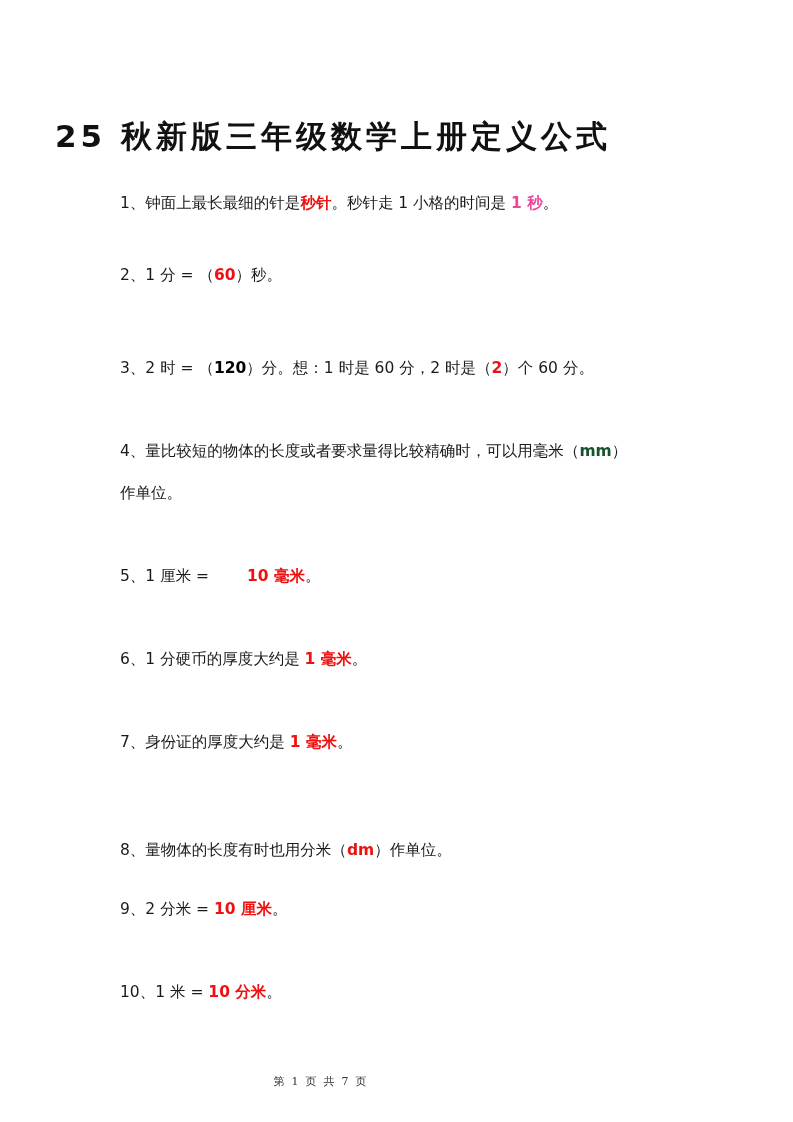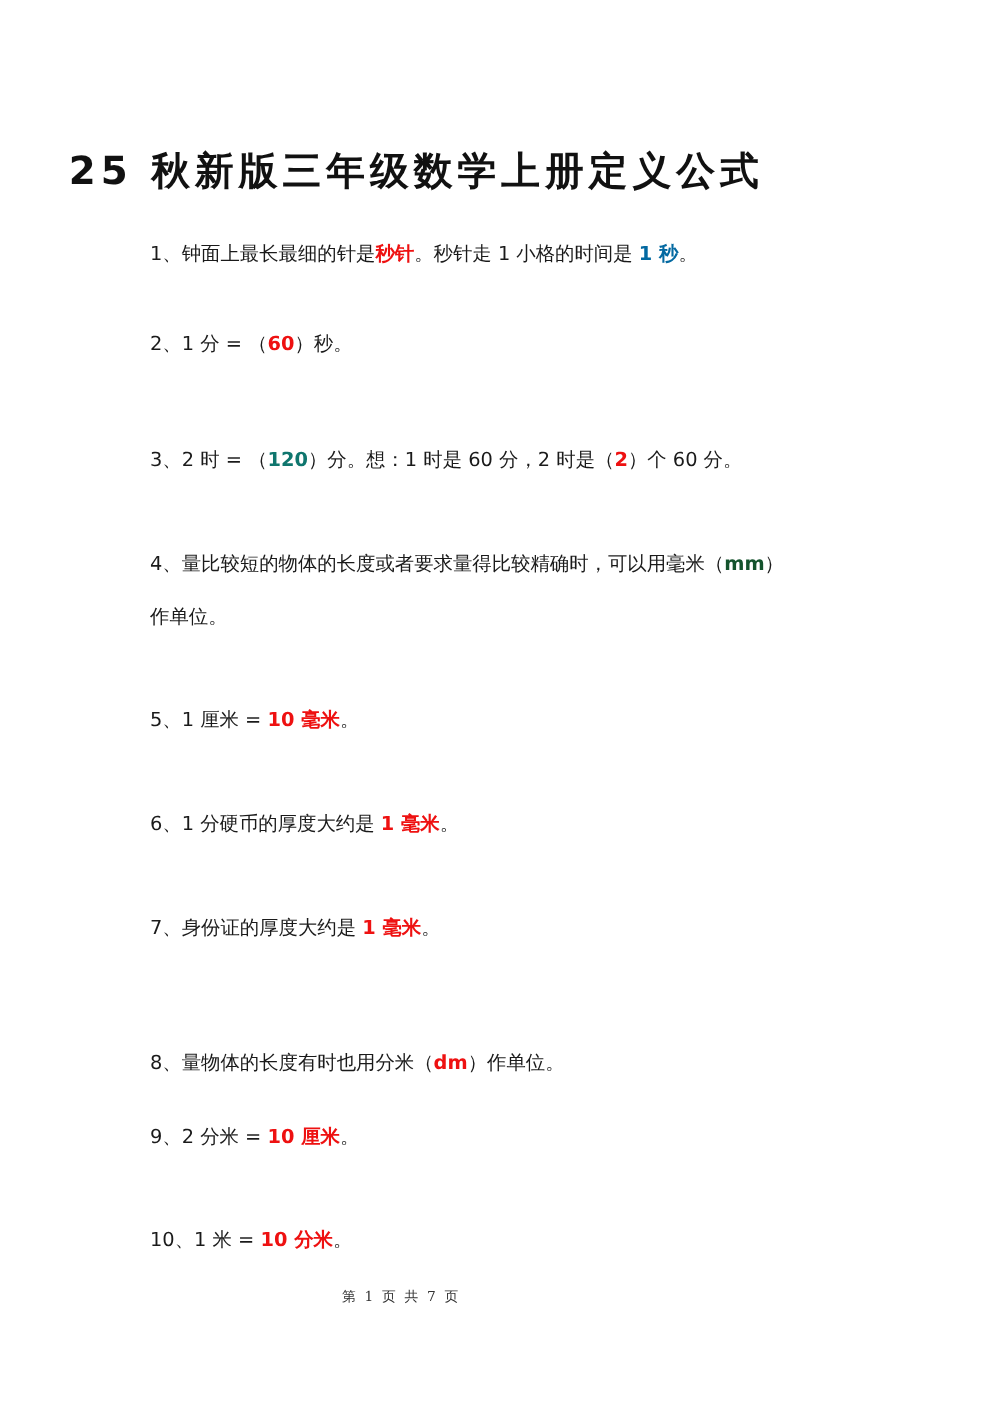--- a/index.html
+++ b/index.html
@@ -2,36 +2,36 @@
 <html><head>
 <meta charset="utf-8">
 <style>
   html, body { margin: 0; padding: 0; background: #ffffff; }
   body { width: 793px; height: 1122px; position: relative; overflow: hidden;
          font-family: "DejaVu Sans", "Liberation Sans", sans-serif; color: #1a1a1a; }
   .title { position: absolute; left: 0; top: 116px; width: 666px; text-align: center;
            font-size: 31px; font-weight: bold; letter-spacing: 4px; color: #111; }
   .item { position: absolute; left: 120px; font-size: 15.5px; line-height: 20px; white-space: nowrap; }
   .red { color: #ee1111; font-weight: bold; }
-  .footer { position: absolute; top: 1030px; left: 0; width: 641px; text-align: center;
+  .footer { position: absolute; top: 1074px; left: 0; width: 641px; text-align: center;
             font-family: "DejaVu Serif", "Liberation Serif", serif; font-size: 11px; color: #333; letter-spacing: 1px; }
   .footer span { margin: 0 3px; }
 </style>
 </head>
 <body>
 
 <div>
   <div class="title">25 秋新版三年级数学上册定义公式</div>
 
-  <div class="item" style="top:193px;"><span>1、钟面上最长最细的针是</span><span class="red" style="color: rgb(238, 17, 17);">秒针</span><span>。秒针走 1 小格的时间是 </span><span class="red" style="color: #0369a1;">1 秒</span><span>。</span></div>
+  <div class="item" style="top:193px;"><span>1、钟面上最长最细的针是</span><span class="red" style="color: rgb(238, 17, 17);">秒针</span><span>。秒针走 1 小格的时间是 </span><span class="red" style="color: #ec4899;">1 秒</span><span>。</span></div>
   <div class="item" style="top:265px;"><span>2、1 分 = （</span><span class="red" style="color: rgb(238, 17, 17);">60</span><span>）秒。</span></div>
-  <div class="item" style="top:358px;"><span>3、2 时 = （</span><span class="red" style="color: #0f766e;">120</span><span>）分。想：1 时是 60 分，2 时是（</span><span class="red" style="color: rgb(238, 17, 17);">2</span><span>）个 60 分。</span></div>
+  <div class="item" style="top:358px;"><span>3、2 时 = （</span><span class="red" style="color: #000000;">120</span><span>）分。想：1 时是 60 分，2 时是（</span><span class="red" style="color: rgb(238, 17, 17);">2</span><span>）个 60 分。</span></div>
   <div class="item" style="top:441px;"><span>4、量比较短的物体的长度或者要求量得比较精确时，可以用毫米（</span><span class="red" style="color: #14532d;">mm</span><span>）</span></div>
   <div class="item" style="top:483px;">作单位。</div>
-  <div class="item" style="top:566px;"><span>5、1 厘米 = </span><span class="red" style="color: rgb(238, 17, 17);">10 毫米</span><span>。</span></div>
+  <div class="item" style="top:566px;"><span>5、1 厘米 = </span><span class="red" style="color: rgb(238, 17, 17); margin-left: 33px;">10 毫米</span><span>。</span></div>
   <div class="item" style="top:649px;"><span>6、1 分硬币的厚度大约是 </span><span class="red" style="color: rgb(238, 17, 17);">1 毫米</span><span>。</span></div>
   <div class="item" style="top:732px;"><span>7、身份证的厚度大约是 </span><span class="red" style="color: rgb(238, 17, 17);">1 毫米</span><span>。</span></div>
   <div class="item" style="top:840px;"><span>8、量物体的长度有时也用分米（</span><span class="red" style="color: rgb(238, 17, 17);">dm</span><span>）作单位。</span></div>
   <div class="item" style="top:899px;"><span>9、2 分米 = </span><span class="red" style="color: rgb(238, 17, 17);">10 厘米</span><span>。</span></div>
   <div class="item" style="top:982px;"><span>10、1 米 = </span><span class="red" style="color: rgb(238, 17, 17); text-align: right;">10 分米</span><span>。</span></div>
 
   <div class="footer">
     <span>第</span><span>1</span><span>页</span><span>共</span><span>7</span><span>页</span>
   </div>
 </div>

